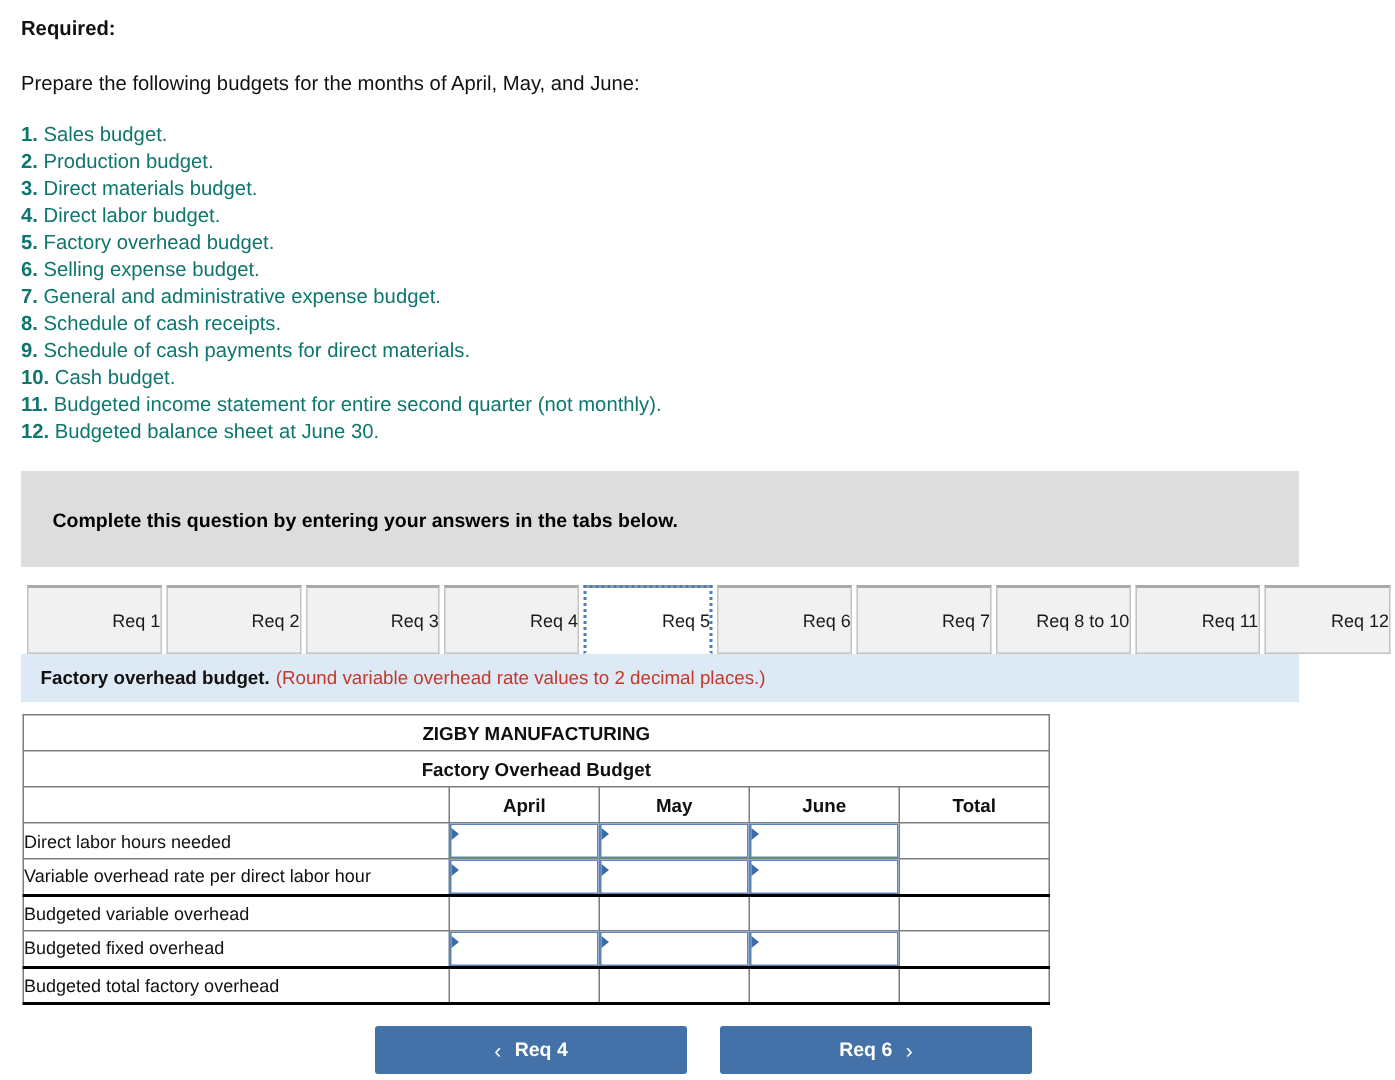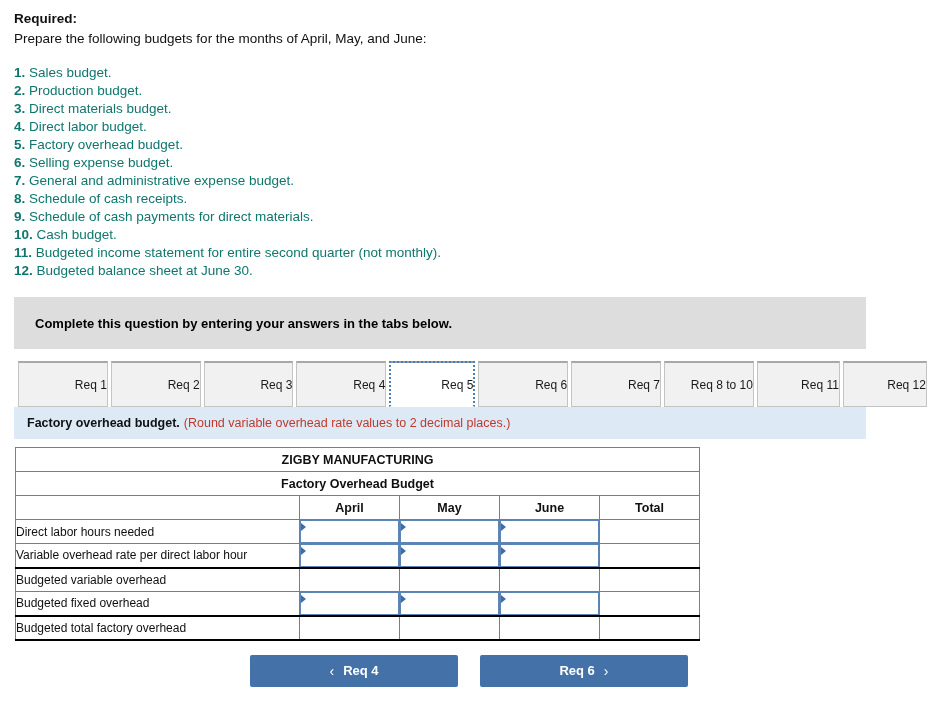--- a/index.html
+++ b/index.html
@@ -23,40 +23,40 @@
   .intro-title {
     font-size: 13.5px;
     font-weight: bold;
     color: #111;
     line-height: 18px;
   }
   .intro-sub {
     font-size: 13.5px;
     line-height: 20px;
     color: #111;
-    margin-top: 1px;
+    margin-top: 18px;
   }
   .req-list {
     margin-top: 15px;
   }
   .req-item {
     font-size: 13.5px;
     line-height: 18px;
     color: #0f766e;
     white-space: nowrap;
   }
   .req-num {
     font-weight: bold;
   }
 
   
   .gray-banner {
     margin: 17px 0 0 14px;
     width: 852px;
-    height: 52px;
+    height: 64px;
     background: #dddddd;
     display: flex;
     align-items: center;
   }
   .gray-banner-text {
     font-size: 13px;
     font-weight: bold;
     color: #000;
     margin-left: 21px;
   }

